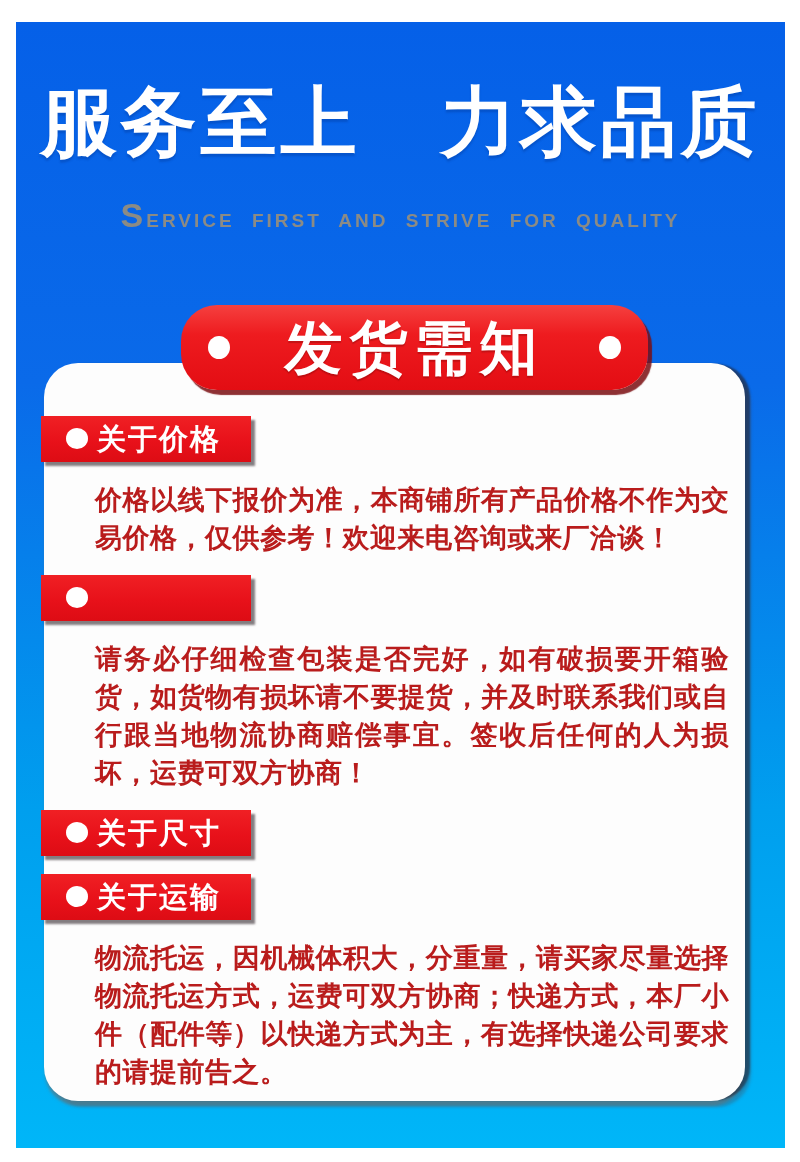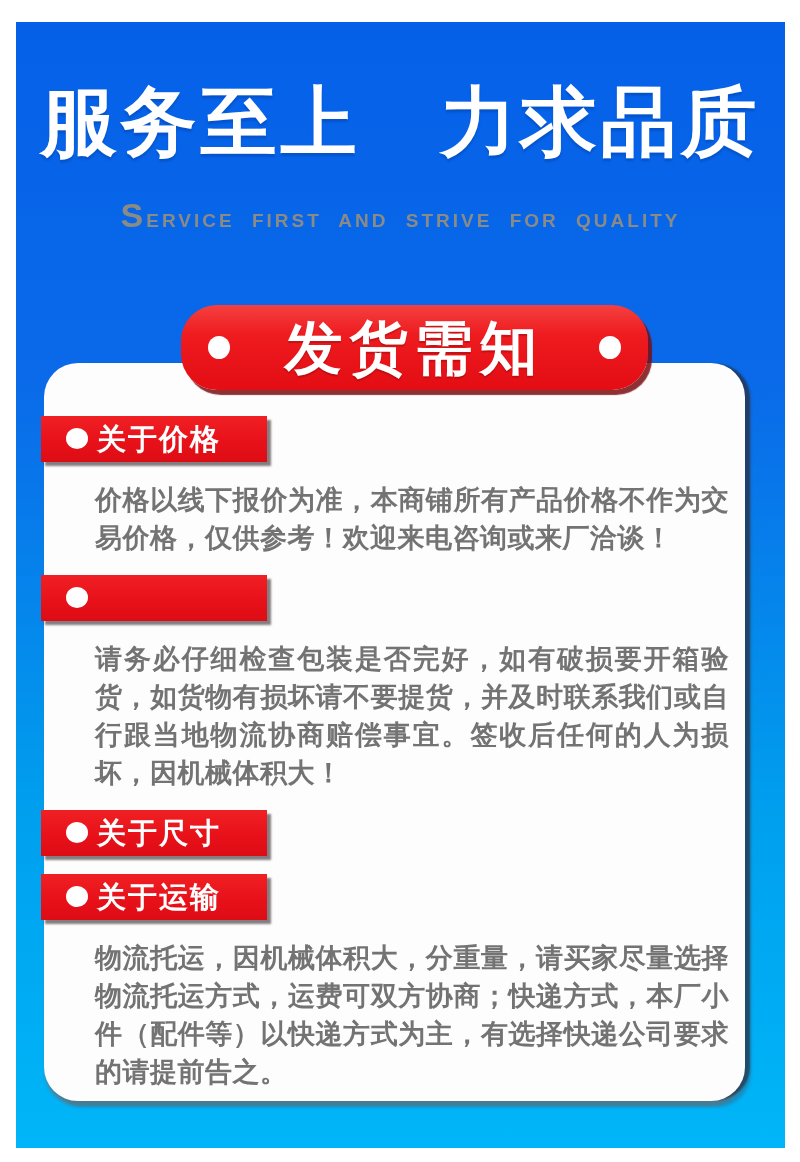--- a/index.html
+++ b/index.html
@@ -81,21 +81,21 @@
     background:#ffffff;
     border-radius:50%;
   }
   .banner-dot.left{ left:27px; }
   .banner-dot.right{ right:27px; }
 
   
   .section-label{
     position:relative;
     margin-left:-3px;
-    width:226px; height:46px;
+    width:210px; height:46px;
     background:linear-gradient(180deg,#f02024 0%,#e8111a 55%,#dd0c14 100%);
     box-shadow:4px 4px 2px rgba(50,40,45,0.6);
     display:flex;
     align-items:flex-start;
   }
   .section-label .bullet{
     position:absolute;
     left:25px; top:12px;
     width:22px; height:21px;
     background:#ffffff;
@@ -113,21 +113,21 @@
   .section-label.first{ margin-top:53px; }
   .section-label:not(.first){ margin-top:18px; }
 
   .section-body{
     margin-top:19px;
     padding-left:51px;
     padding-right:16px;
     font-size:27px;
     line-height:38px;
     font-weight:600;
-    color:#737373;
+    color:#b91c1c;
     letter-spacing:0.5px;
     text-align:justify;
   }
 </style>
 </head>
 <body>
 
 <div class="canvas">
 
   <div class="hero">
@@ -145,21 +145,21 @@
 
     <div class="section-label first">
       <span class="bullet"></span>
       <span class="label-text">关于价格</span>
     </div>
     <div class="section-body">价格以线下报价为准，本商铺所有产品价格不作为交易价格，仅供参考！欢迎来电咨询或来厂洽谈！</div>
 
     <div class="section-label">
       <span class="bullet"></span>
     </div>
-    <div class="section-body">请务必仔细检查包装是否完好，如有破损要开箱验货，如货物有损坏请不要提货，并及时联系我们或自行跟当地物流协商赔偿事宜。签收后任何的人为损坏，因机械体积大！</div>
+    <div class="section-body">请务必仔细检查包装是否完好，如有破损要开箱验货，如货物有损坏请不要提货，并及时联系我们或自行跟当地物流协商赔偿事宜。签收后任何的人为损坏，运费可双方协商！</div>
 
     <div class="section-label">
       <span class="bullet"></span>
       <span class="label-text">关于尺寸</span>
     </div>
 
     <div class="section-label">
       <span class="bullet"></span>
       <span class="label-text">关于运输</span>
     </div>

